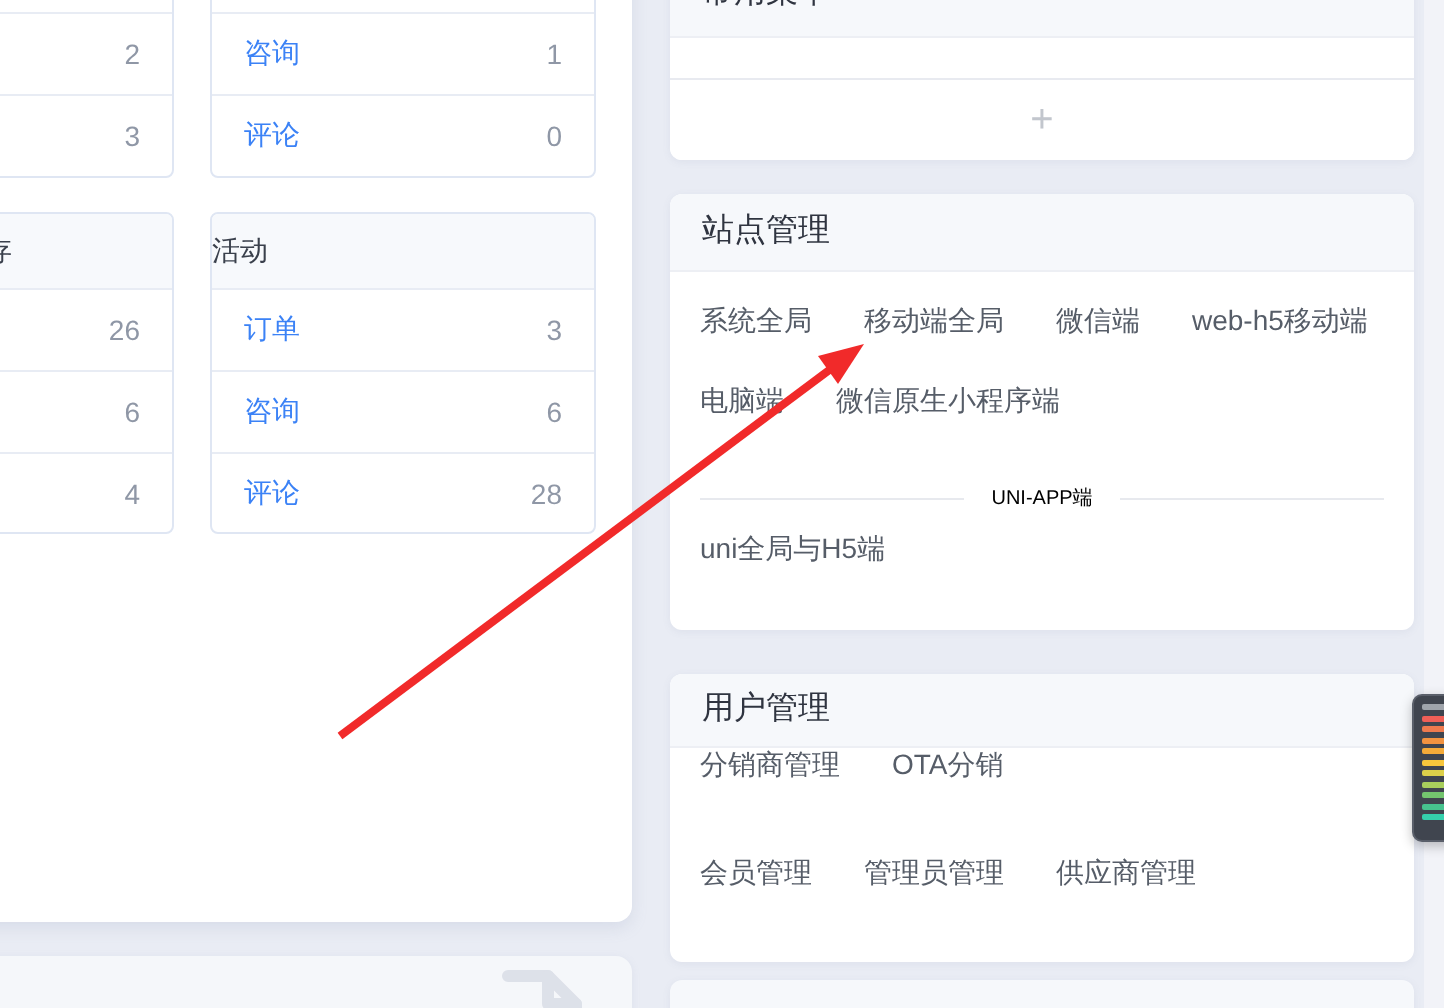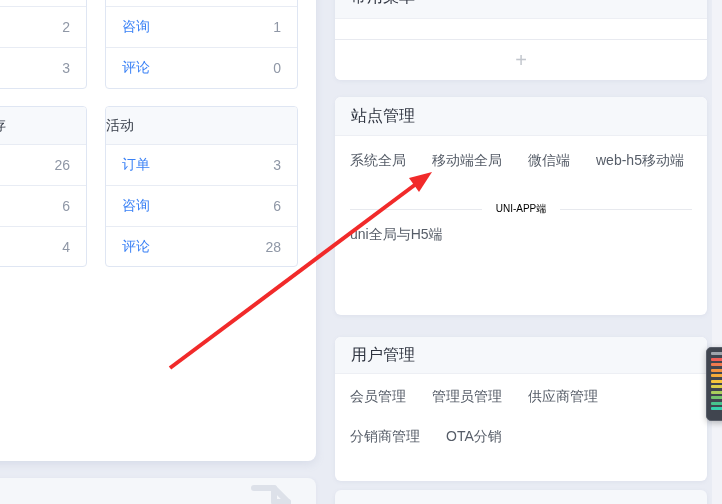--- a/index.html
+++ b/index.html
@@ -158,42 +158,46 @@
 
   <div class="rcard site-mgmt">
     <div class="rcard-header">站点管理</div>
     <div class="rcard-body">
       <div class="link-row first">
           <span class="mlink">系统全局</span>
           <span class="mlink">移动端全局</span>
           <span class="mlink">微信端</span>
           <span class="mlink">web-h5移动端</span>
         </div>
+      <div class="link-row">
+          <span class="mlink">电脑端</span>
+          <span class="mlink">微信原生小程序端</span>
+        </div>
       <div class="hdivider">
         <span class="dline"></span>
         <span class="dtext">UNI-APP端</span>
         <span class="dline"></span>
       </div>
       <div class="link-row">
           <span class="mlink">uni全局与H5端</span>
         </div>
     </div>
   </div>
 
   <div class="rcard user-mgmt">
     <div class="rcard-header">用户管理</div>
     <div class="rcard-body">
+      <div class="link-row">
+          <span class="mlink">分销商管理</span>
+          <span class="mlink">OTA分销</span>
+        </div>
       <div class="link-row first">
           <span class="mlink">会员管理</span>
           <span class="mlink">管理员管理</span>
           <span class="mlink">供应商管理</span>
-        </div>
-      <div class="link-row">
-          <span class="mlink">分销商管理</span>
-          <span class="mlink">OTA分销</span>
         </div>
     </div>
   </div>
 
   <div class="bottom-right-card"></div>
 
   <svg class="arrow-overlay" width="722" height="504" viewBox="0 0 722 504">
     <line x1="170" y1="368" x2="416" y2="184" stroke-width="4" stroke="#f12a2a"></line>
     <polygon points="432,172 419,192 409,178" fill="#f12a2a"></polygon>
   </svg>

